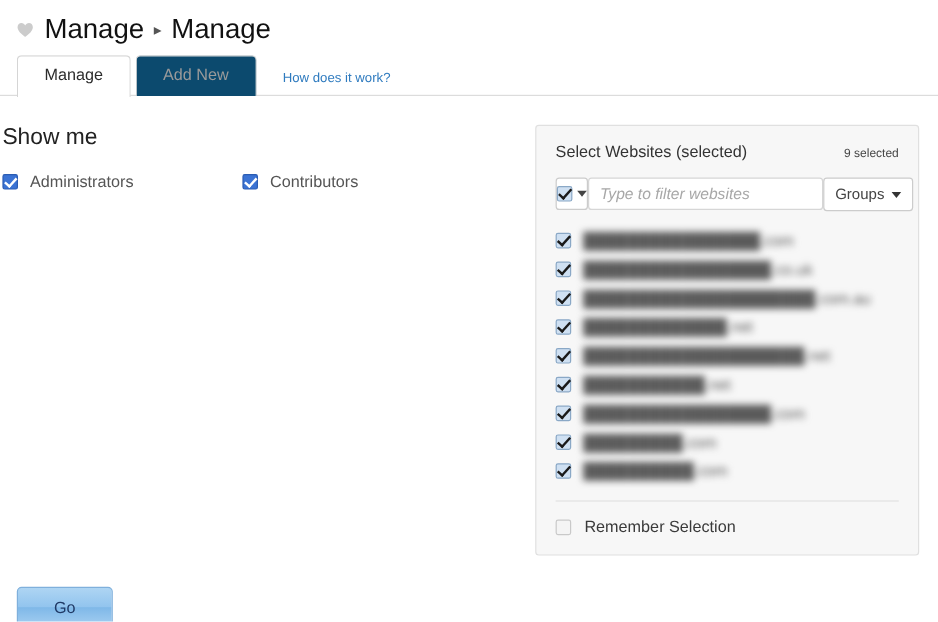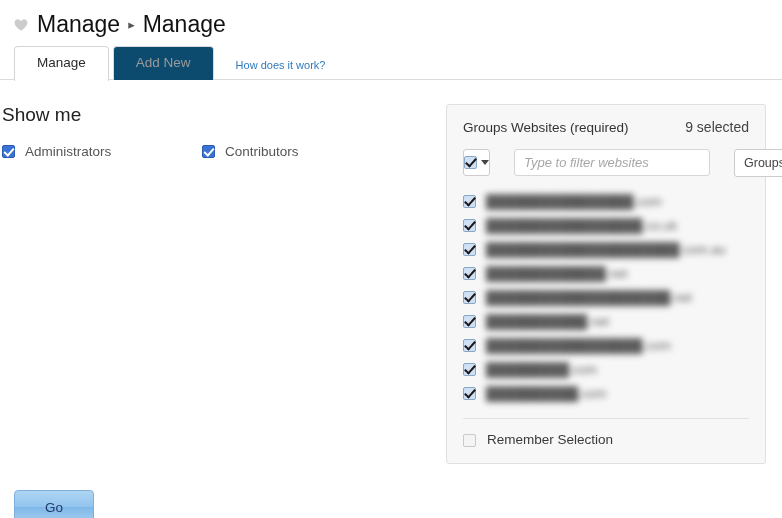--- a/index.html
+++ b/index.html
@@ -176,29 +176,29 @@
     display: flex;
     align-items: baseline;
     justify-content: space-between;
     margin-bottom: 12px;
   }
   .panel-title {
     font-size: 13.5px;
     color: #333333;
   }
   .panel-count {
-    font-size: 14px;
+    font-size: 10px;
     color: #444444;
     margin-left: 32px;
   }
 
   .controls-row {
     display: flex;
     align-items: stretch;
-    gap: 24px;
+    gap: 0;
     margin-bottom: 12px;
     margin-top: 14px;
   }
   .selectall {
     width: 46px;
     height: 27px;
     background: #ffffff;
     border: 1px solid #cccccc;
     border-radius: 3px;
     display: flex;
@@ -348,21 +348,21 @@
       </div>
       <div class="check-row">
         <span class="cbx on"></span>
         <span class="label">Contributors</span>
       </div>
     </div>
   </div>
 
   <div class="panel">
     <div class="panel-head">
-      <span class="panel-title">Groups Websites (required)</span>
+      <span class="panel-title">Select Websites (selected)</span>
       <span class="panel-count">9 selected</span>
     </div>
 
     <div class="controls-row">
       <div class="selectall">
         <span class="cbx-blue"></span>
         <span class="caret"></span>
       </div>
       <input class="filter-input" type="text" placeholder="Type to filter websites" style="">
       <div class="groups-btn">

